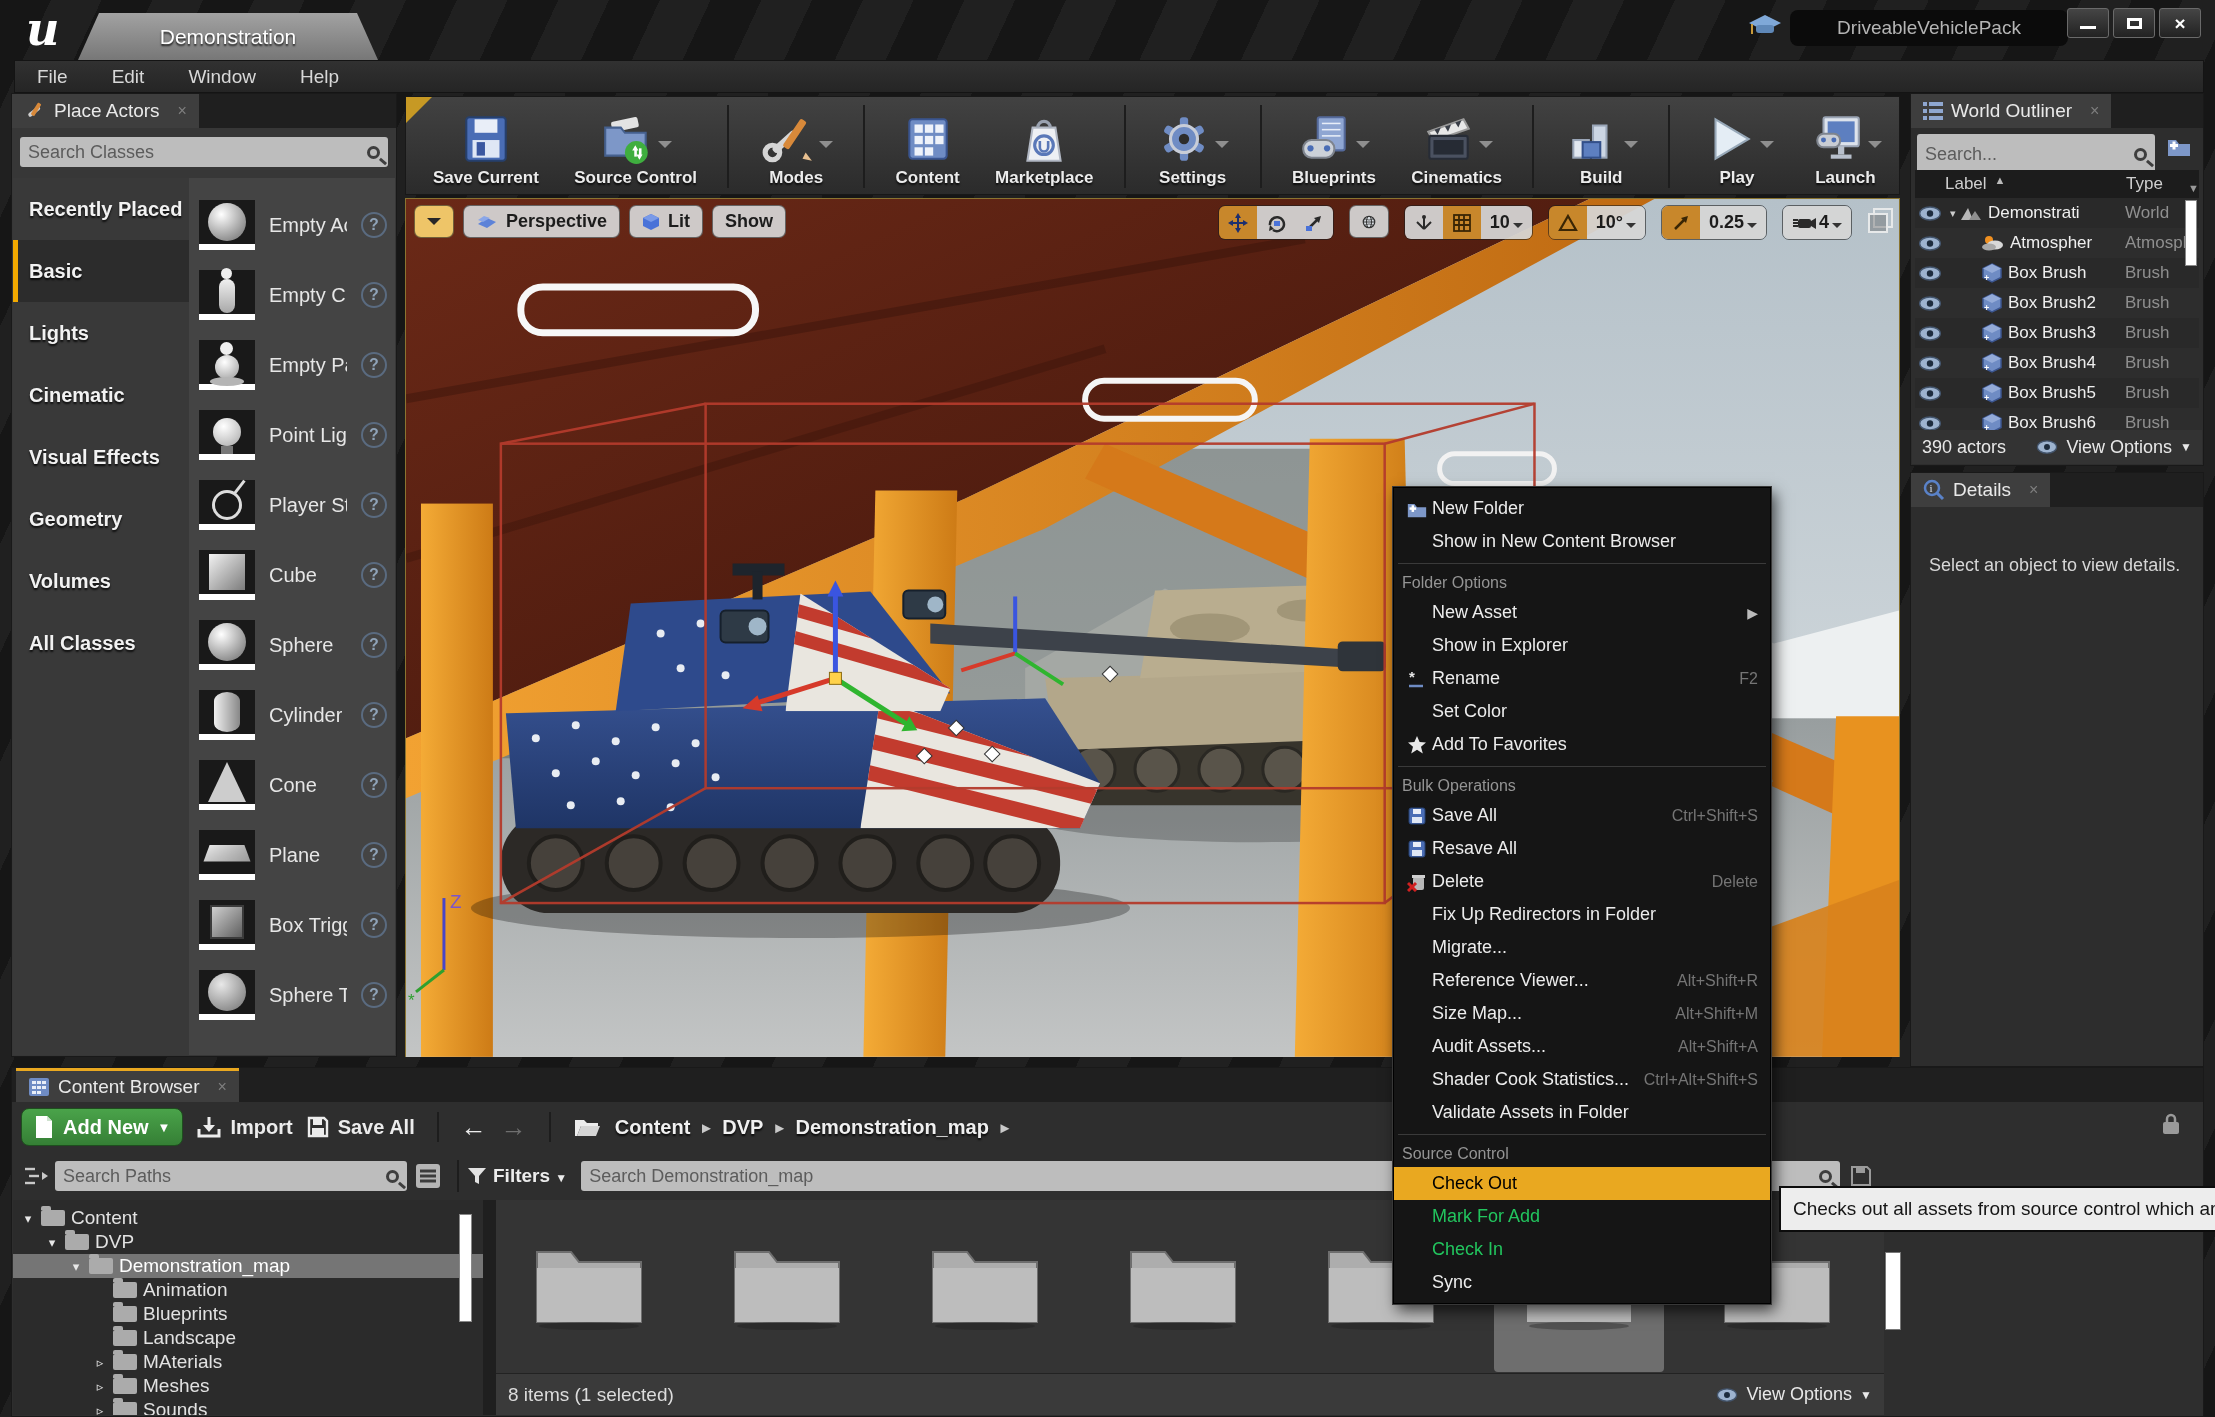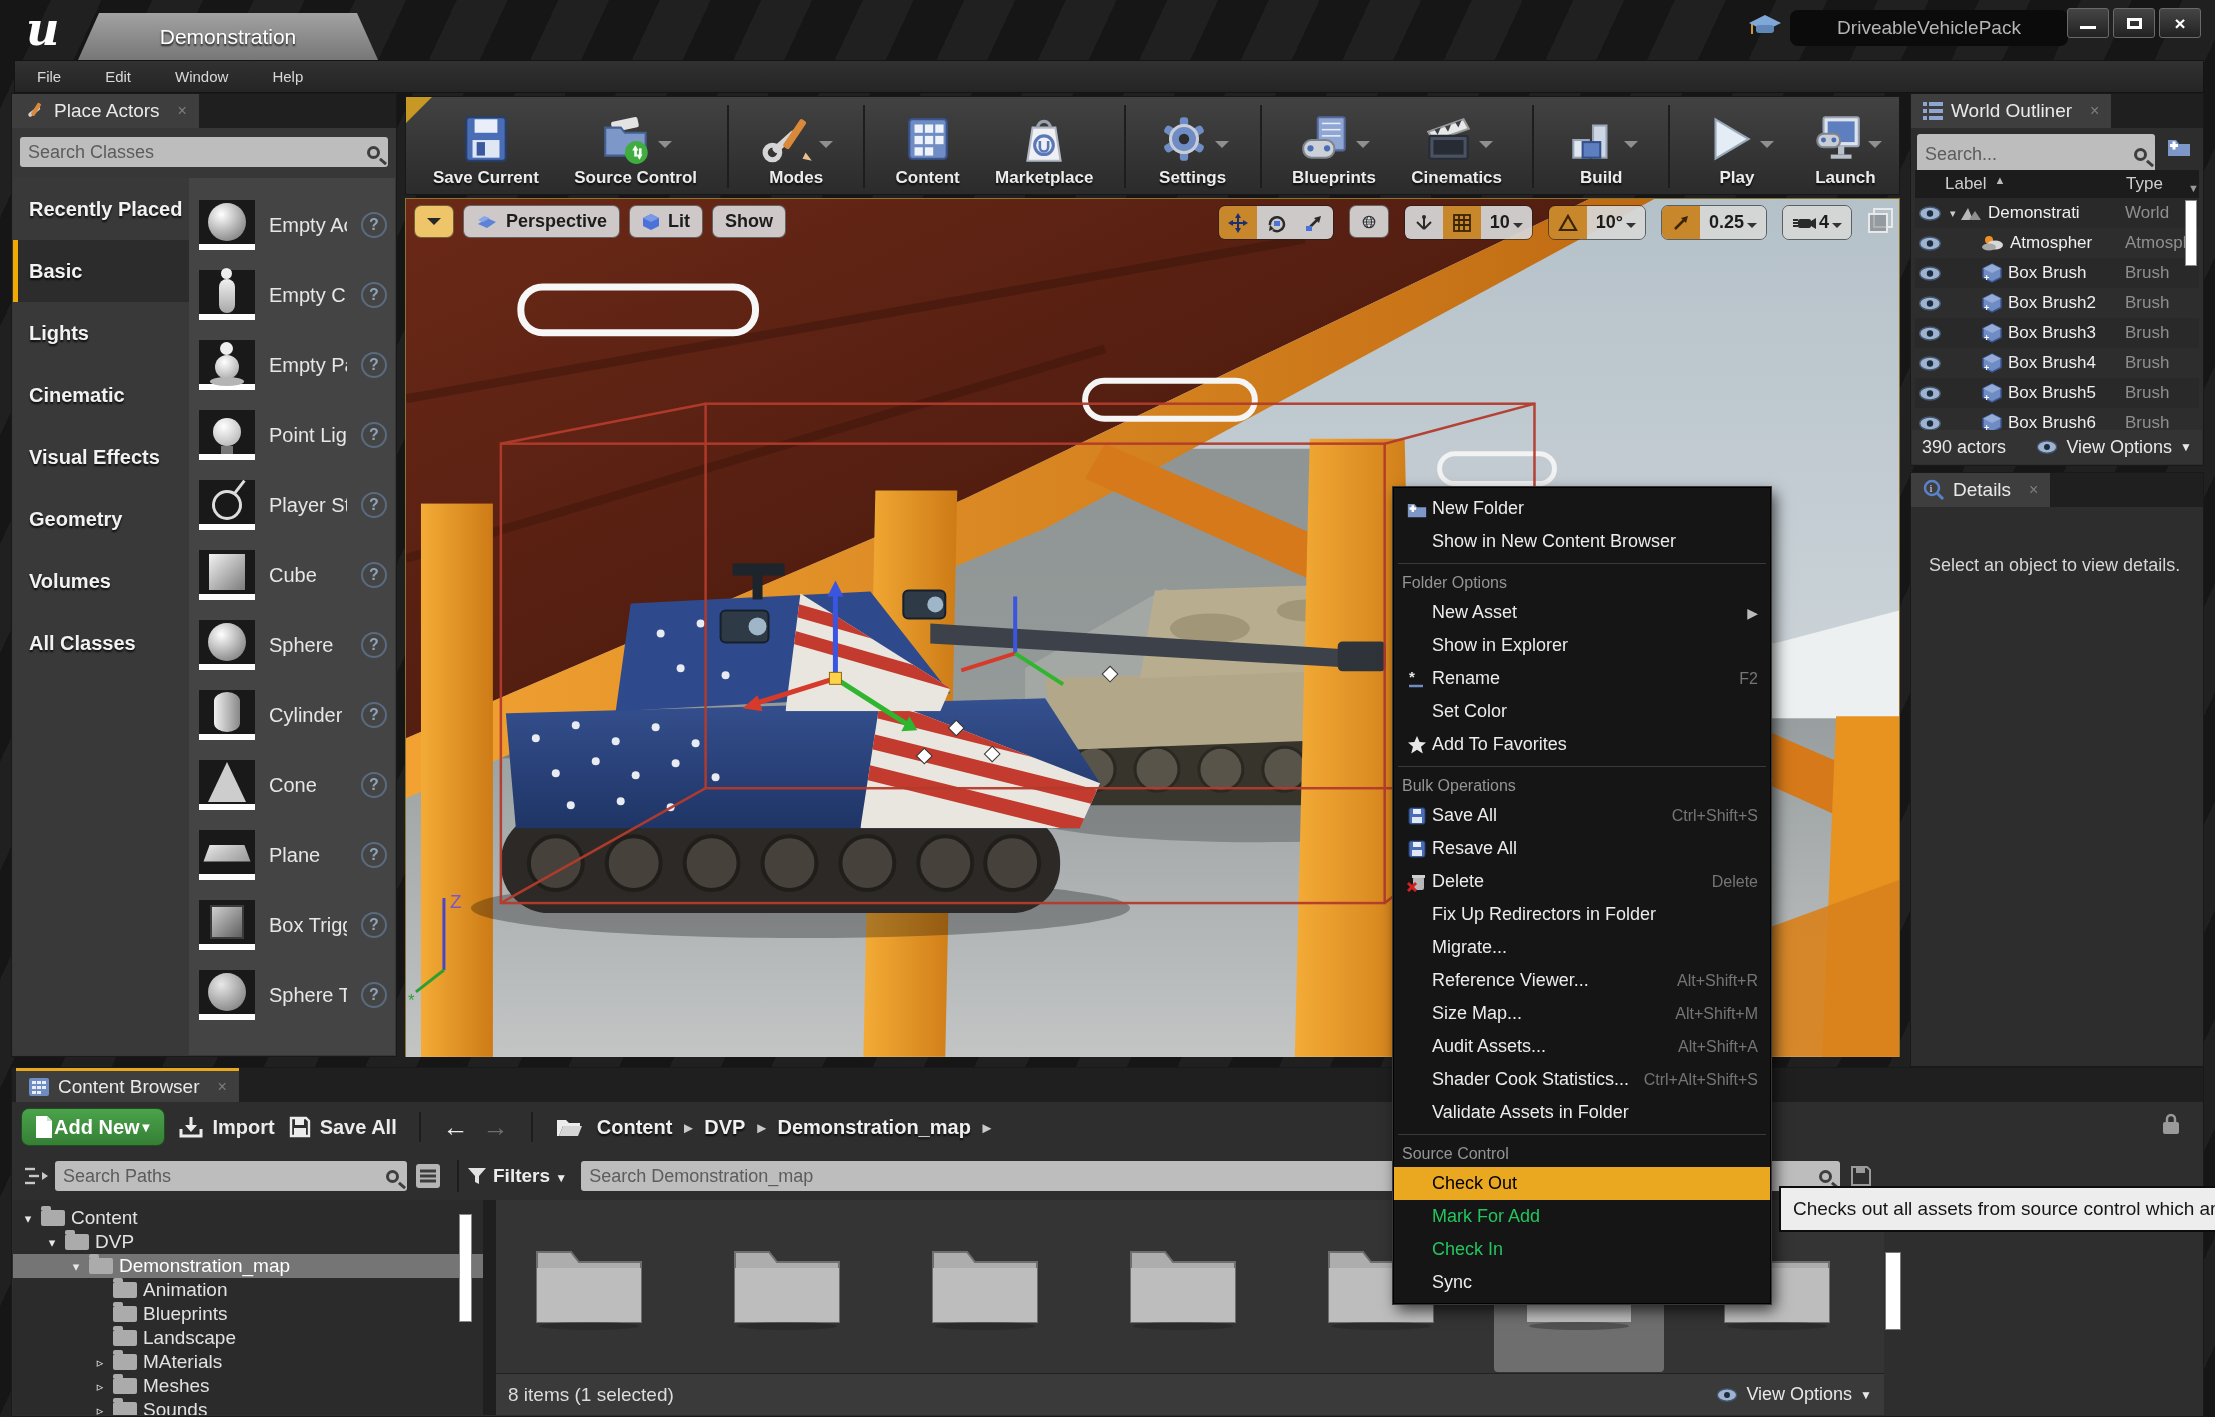--- a/index.html
+++ b/index.html
@@ -16,21 +16,21 @@
   .doc-tab{position:absolute;left:78px;top:13px;width:300px;height:47px;background:linear-gradient(#a2a2a2,#777);border-radius:12px 12px 0 0;clip-path:polygon(0 100%,7% 0,93% 0,100% 100%);display:flex;align-items:center;justify-content:center;color:#fff;font-size:21px;}
   .cap-icon{position:absolute;left:1748px;top:14px;width:34px;height:26px;}
   .title-pill{position:absolute;left:1790px;top:10px;width:278px;height:36px;background:#0b0b0b;border-radius:8px;color:#b5b5b5;font-size:19px;display:flex;align-items:center;justify-content:center;}
   .winbtns{position:absolute;right:14px;top:8px;display:flex;gap:4px;}
   .winbtn{width:42px;height:30px;background:linear-gradient(#454545,#222);border:1px solid #6a6a6a;border-radius:3px;display:flex;align-items:center;justify-content:center;color:#fff;}
   .glyph-min{width:16px;height:3px;background:#fff;margin-top:8px;}
   .glyph-max{width:15px;height:11px;border:3px solid #fff;}
   .glyph-close{font-size:19px;font-weight:bold;line-height:1;}
   
   .menubar{position:absolute;left:14px;top:60px;width:2190px;height:33px;background:linear-gradient(#313131,#252525);border:1px solid #141414;display:flex;align-items:center;padding-left:22px;}
-  .menu-item{margin-right:44px;font-size:15px;color:#d8d8d8;}
+  .menu-item{margin-right:44px;font-size:19px;color:#d8d8d8;}
   
   .toolbar{position:absolute;left:405px;top:96px;width:1495px;height:99px;background:linear-gradient(#424242,#2b2b2b);border:1px solid #181818;display:flex;align-items:stretch;padding:4px 4px 2px 14px;justify-content:space-between;}
   .toolbar::before{content:'';position:absolute;left:0;top:0;border-style:solid;border-width:26px 26px 0 0;border-color:#c79924 transparent transparent transparent;}
   .tbtn{display:flex;flex-direction:column;align-items:center;justify-content:flex-end;padding:2px 13px 4px;position:relative;}
   .tbtn .irow{display:flex;align-items:center;}
   .ticon{width:56px;height:56px;}
   .tdrop{width:0;height:0;border:7px solid transparent;border-top-color:#8f8f8f;margin:18px 0 0 3px;}
   .tlabel{font-size:17px;font-weight:bold;color:#ececec;margin-top:1px;white-space:nowrap;}
   .tsep{width:2px;background:#1d1d1d;margin:4px 8px;}
   
@@ -96,21 +96,21 @@
   .o-row:nth-child(odd){background:#292929;}
   .o-row .lbl{color:#efefef;white-space:nowrap;overflow:hidden;flex:1;}
   .o-row .typ{width:74px;color:#8f8f8f;white-space:nowrap;overflow:hidden;flex:none;}
   .o-scroll{position:absolute;right:6px;top:106px;width:12px;height:66px;background:#fff;border:1px solid #888;}
   .o-footer{position:absolute;left:1px;right:1px;bottom:1px;height:34px;background:#333;display:flex;align-items:center;padding:0 10px;font-size:18px;color:#e8e8e8;}
   .details{left:1910px;top:472px;width:294px;height:595px;background:#2d2d2d;}
   .d-text{position:absolute;left:18px;top:82px;font-size:18px;color:#d6d6d6;}
   
   .cbrowser{left:11px;top:1067px;width:2193px;height:350px;background:#2e2e2e;}
   .cb-toolbar{position:absolute;left:1px;right:1px;top:36px;height:46px;display:flex;align-items:center;gap:14px;padding:0 8px;}
-  .btn-addnew{height:38px;background:linear-gradient(#4aa34a,#357f35);border:1px solid #1e4f1e;border-radius:8px;display:flex;align-items:center;gap:0;padding:0 12px;color:#fff;font-weight:bold;font-size:20px;}
+  .btn-addnew{height:38px;background:linear-gradient(#4aa34a,#357f35);border:1px solid #1e4f1e;border-radius:8px;display:flex;align-items:center;gap:9px;padding:0 12px;color:#fff;font-weight:bold;font-size:20px;}
   .cb-tbtn{display:flex;align-items:center;gap:9px;font-size:20px;font-weight:bold;color:#ececec;}
   .navarrow{font-size:26px;font-weight:bold;}
   .crumbs{display:flex;align-items:center;gap:12px;font-size:20px;font-weight:bold;color:#f0f0f0;}
   .crumb-sep{color:#c9c9c9;font-size:16px;}
   .cb-filterrow{position:absolute;left:1px;right:1px;top:88px;height:40px;display:flex;align-items:center;}
   .cb-lock{position:absolute;right:22px;top:44px;}
   .cb-tree{position:absolute;left:1px;top:132px;width:470px;bottom:1px;background:#2b2b2b;overflow:hidden;padding-top:6px;}
   .tree-row{height:24px;display:flex;align-items:center;gap:6px;font-size:19px;color:#e2e2e2;white-space:nowrap;}
   .tree-row.sel{background:#757575;color:#fff;}
   .tree-arrow{width:14px;text-align:center;font-size:13px;color:#e8e8e8;flex:none;}

